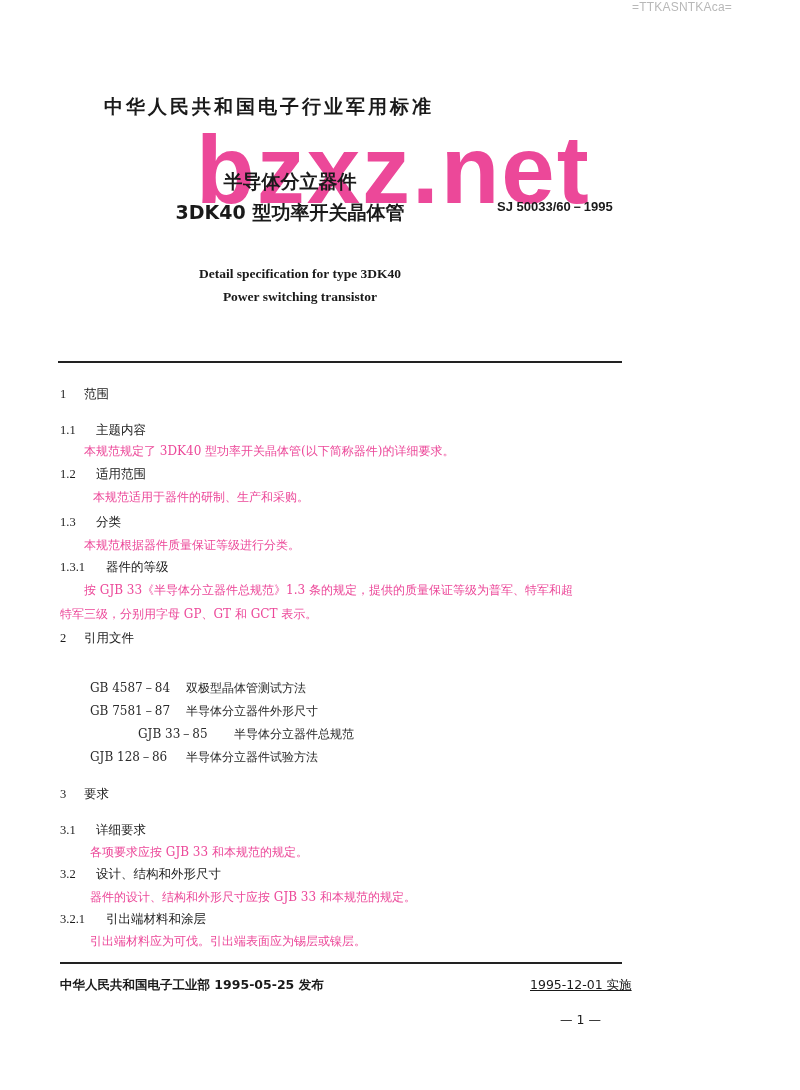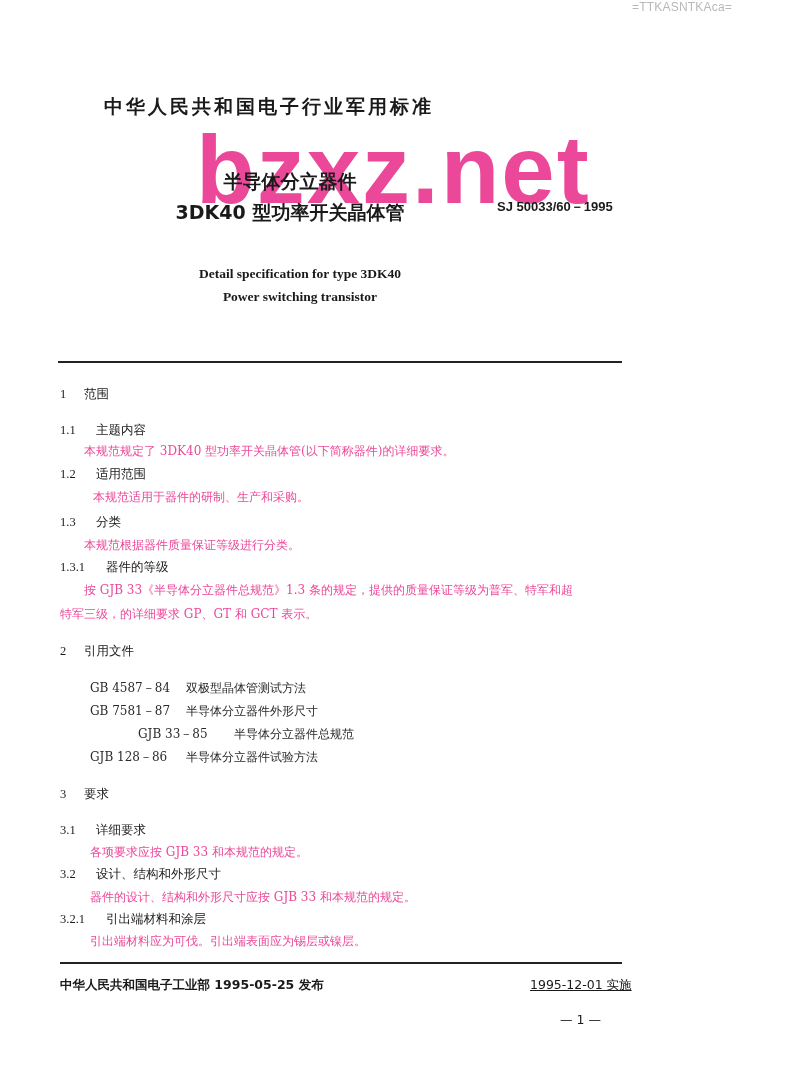--- a/index.html
+++ b/index.html
@@ -99,23 +99,23 @@
 
 <div class="abs heading" style="left:60px;top:514px;">
   <span class="num" style="width:36px;">1.3</span><span>分类</span>
 </div>
 <div class="abs para" style="left:84px;top:537px;">本规范根据器件质量保证等级进行分类。</div>
 
 <div class="abs heading" style="left:60px;top:559px;">
   <span class="num" style="width:46px;">1.3.1</span><span>器件的等级</span>
 </div>
 <div class="abs para" style="left:84px;top:582px;">按 GJB 33《半导体分立器件总规范》1.3 条的规定，提供的质量保证等级为普军、特军和超</div>
-<div class="abs para" style="left:60px;top:606px;">特军三级，的详细要求 GP、GT 和 GCT 表示。</div>
+<div class="abs para" style="left:60px;top:606px;">特军三级，分别用字母 GP、GT 和 GCT 表示。</div>
 
-<div class="abs heading" style="left:60px;top:643px;">
+<div class="abs heading" style="left:60px;top:630px;">
   <span class="num" style="width:24px;">2</span><span>引用文件</span>
 </div>
 
 <div class="abs ref-row" style="left:90px;top:680px;">
   <span class="code">GB 4587－84</span><span>双极型晶体管测试方法</span>
 </div>
 <div class="abs ref-row" style="left:90px;top:703px;">
   <span class="code">GB 7581－87</span><span>半导体分立器件外形尺寸</span>
 </div>
 <div class="abs ref-row" style="left:90px;top:726px;margin-left:48px;">

